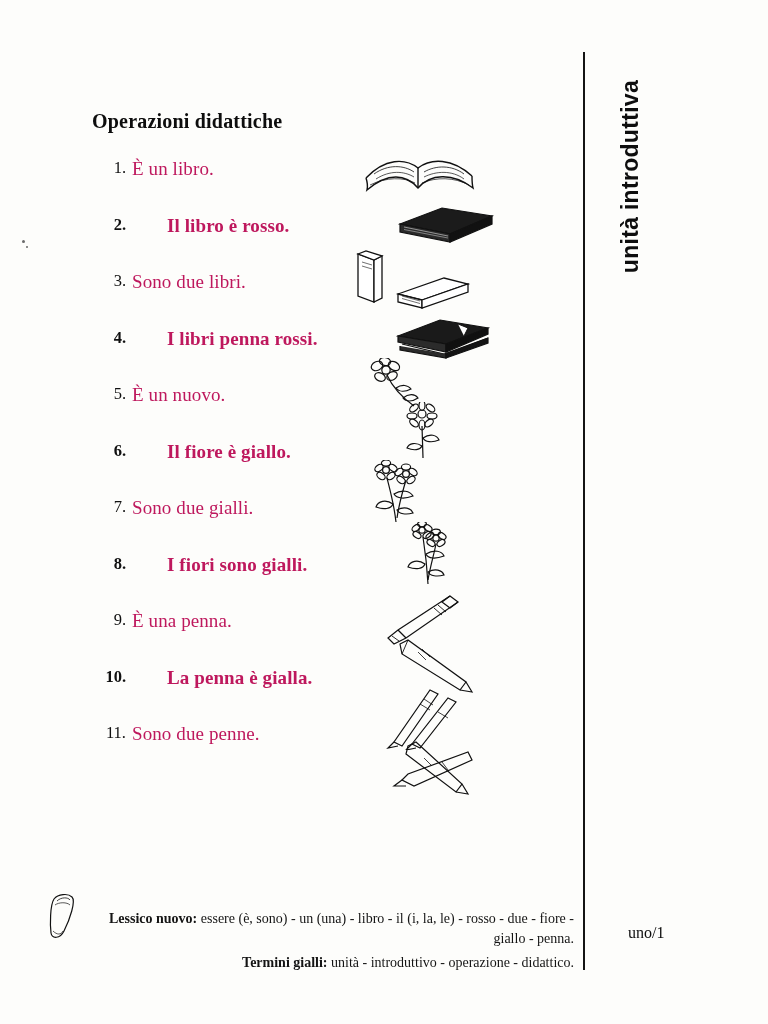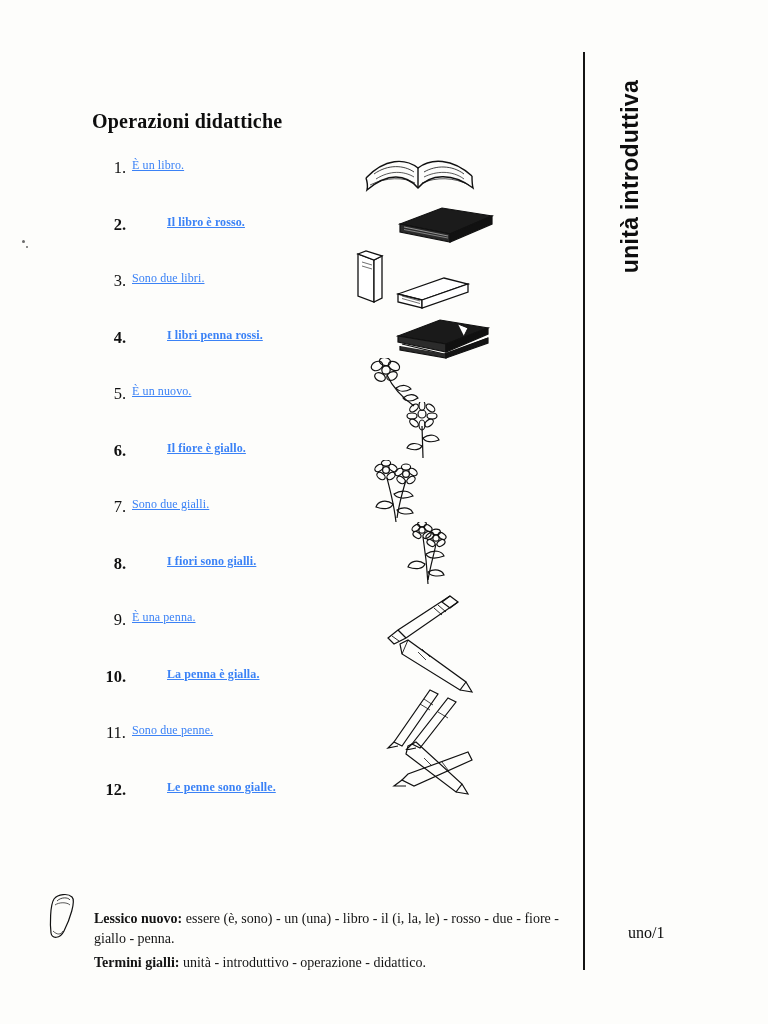--- a/index.html
+++ b/index.html
@@ -78,24 +78,23 @@
   }
   .item .num {
     width: 34px;
     text-align: right;
     padding-right: 6px;
     font-size: 16.5px;
     font-weight: bold;
     color: #101010;
   }
   .item .txt {
-    font-size: 12px;
-    color: #3b82f6;
+    font-size: 19px;
+    color: #be185d;
     letter-spacing: 0.1px;
-    text-decoration: underline;
   }
   .item.bold .txt { font-weight: bold; margin-left: 35px; }
   .item.bold .num { font-weight: bold; }
   .item.plain .num { font-weight: normal; }
 
   
   .figs {
     position: absolute;
     left: 330px;
     top: 140px;
@@ -124,20 +123,21 @@
     height: 52px;
   }
   .footer-text {
     position: absolute;
     left: 46px;
     top: 24px;
     width: 480px;
     font-size: 14px;
     line-height: 20px;
     color: #141414;
+    text-align: right;
   }
   .footer-text b { font-weight: bold; }
   .footer-line2 { margin-top: 4px; }
 
   .page-num {
     position: absolute;
     left: 628px;
     top: 924px;
     font-size: 16px;
     font-family: "Liberation Serif", serif;
@@ -204,24 +204,20 @@
       <div class="num">9.</div>
       <div class="txt">È una penna.</div>
     </div>
     <div class="item bold">
       <div class="num">10.</div>
       <div class="txt">La penna è gialla.</div>
     </div>
     <div class="item plain">
       <div class="num">11.</div>
       <div class="txt">Sono due penne.</div>
-    </div>
-    <div class="item bold">
-      <div class="num">12.</div>
-      <div class="txt">Le penne sono gialle.</div>
     </div>
 
   </div>
 
   <div class="figs">
 
     <div class="fig" style="left:30px;top:8px;">
       <svg width="120" height="48" viewBox="0 0 120 48">
         <g fill="none" stroke="#111" stroke-width="1.4">
           <path d="M6 30 C25 10, 45 10, 58 20 C71 10, 92 10, 112 28"></path>

